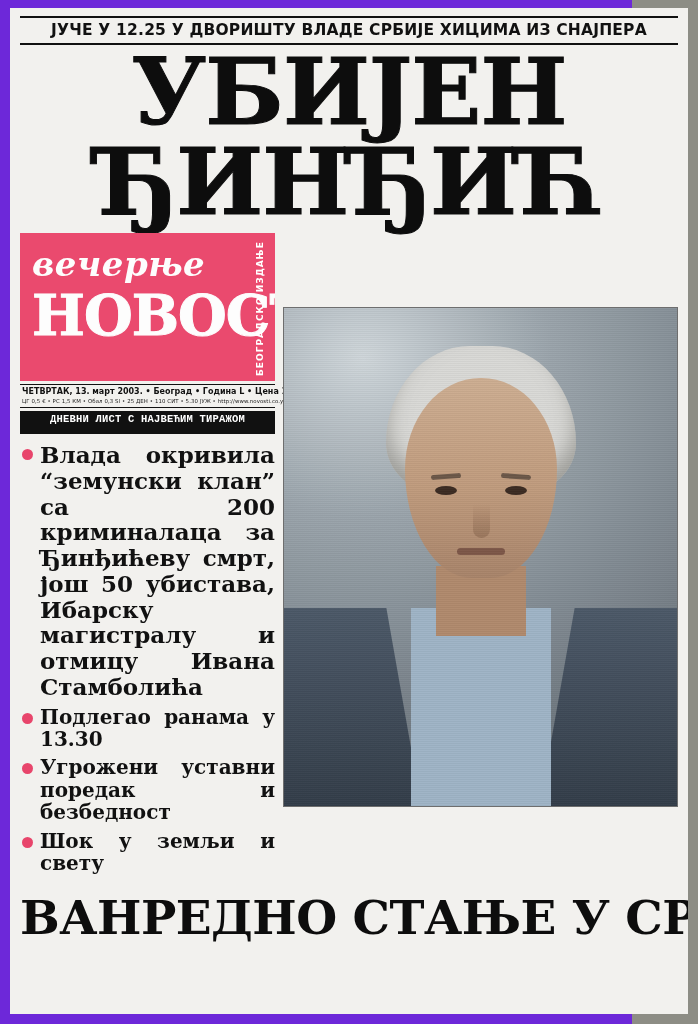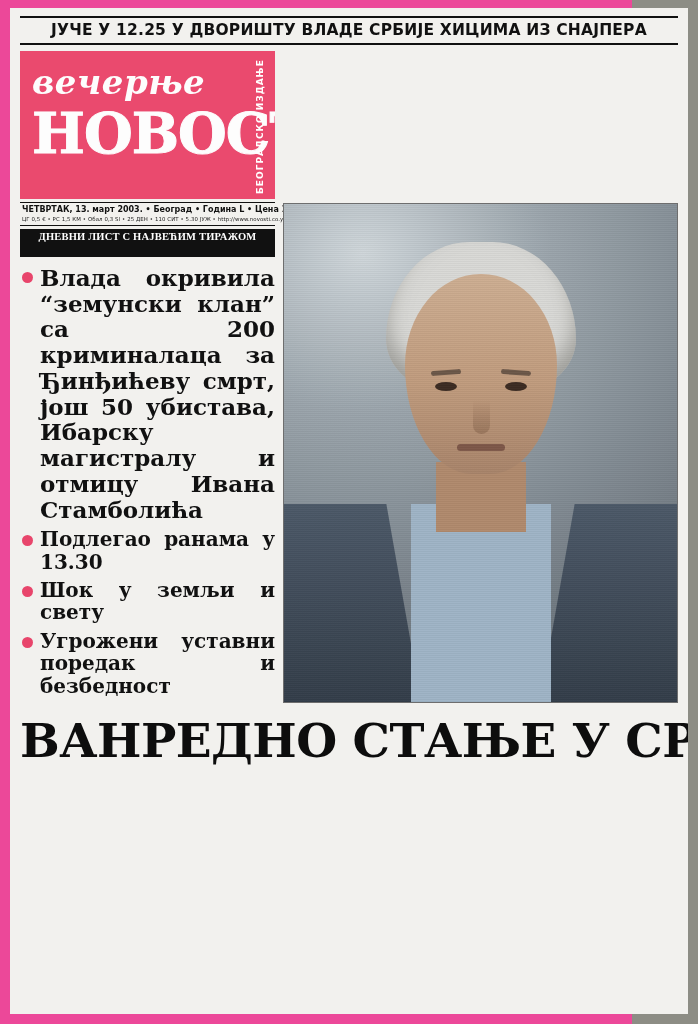--- a/index.html
+++ b/index.html
@@ -12,21 +12,21 @@
     height: 1024px;
     overflow: hidden;
     font-family: "Liberation Serif", serif;
   }
 
   
   #frame {
     position: relative;
     width: 632px;
     height: 1024px;
-    background: #ec4899;
+    background: #6d28d9;
     box-sizing: border-box;
     padding: 8px 10px 10px 10px;
   }
 
   #page {
     position: relative;
     width: 678px;
     height: 1006px;
     background: #f2f1ee;
     box-sizing: border-box;
@@ -59,21 +59,21 @@
     line-height: 0.98;
     letter-spacing: -1px;
     color: #0d0d0d;
     -webkit-text-stroke: 1px #0d0d0d;
   }
 
   
   .toprow {
     display: flex;
     margin: 6px 10px 14px 10px;
-    align-items: flex-end;
+    align-items: center;
   }
   .masthead-col {
     width: 255px;
     flex: 0 0 255px;
   }
   .masthead {
     position: relative;
     background: #e8456b;
     background: #ea4a6e;
     height: 148px;
@@ -133,25 +133,25 @@
   .dateline .d2 {
     font-size: 5.4px;
     letter-spacing: 0.1px;
     color: #222;
     margin-top: 1px;
   }
   .slogan {
     margin-top: 3px;
     background: #111;
     color: #fff;
-    font-family: Liberation Serif, serif;
+    font-family: Liberation Mono, monospace;
     font-weight: bold;
     font-size: 10.5px;
     text-align: center;
-    padding: 2px 0 15px 0;
+    padding: 2px 0 9px 0;
     letter-spacing: 0.2px;
   }
 
   
   .bullets {
     margin-top: 8px;
     font-family: "DejaVu Serif", serif;
     color: #111;
   }
   .bullet {
@@ -286,20 +286,21 @@
   }
 </style>
 </head>
 <body>
 
 <div id="frame">
   <div id="page">
 
     <div class="kicker">ЈУЧЕ У 12.25 У ДВОРИШТУ ВЛАДЕ СРБИЈЕ ХИЦИМА ИЗ СНАЈПЕРА</div>
 
+    <div class="headline">УБИЈЕН ЂИНЂИЋ</div>
 
     <div class="toprow">
 
       <div class="masthead-col">
 
         <div class="masthead">
           <div class="vecernje">вечерње</div>
           <div class="novosti">НОВОСТИ</div>
           <div class="edition">БЕОГРАДСКО ИЗДАЊЕ</div>
         </div>
@@ -315,25 +316,25 @@
           <div class="bullet lead">
             <span class="dot"></span>
             <span class="txt">Влада окривила “зе­мунски клан” са 200 криминалаца за Ђинђићеву смрт, још 50 убистава, Ибарску магистралу и отмицу Ивана Стамболића</span>
           </div>
           <div class="bullet">
             <span class="dot"></span>
             <span class="txt">Подлегао ранама у 13.30</span>
           </div>
           <div class="bullet">
             <span class="dot"></span>
-            <span class="txt">Шок у земљи и свету</span>
+            <span class="txt">Угрожени уставни поредак и безбедност</span>
           </div>
           <div class="bullet">
             <span class="dot"></span>
-            <span class="txt">Угрожени уставни поредак и безбедност</span>
+            <span class="txt">Шок у земљи и свету</span>
           </div>
         </div>
 
       </div>
 
       <div class="portrait-col">
         <div class="portrait">
           <div class="p-bg"></div>
           <div class="p-jacket-l"></div>
           <div class="p-jacket-r"></div>

